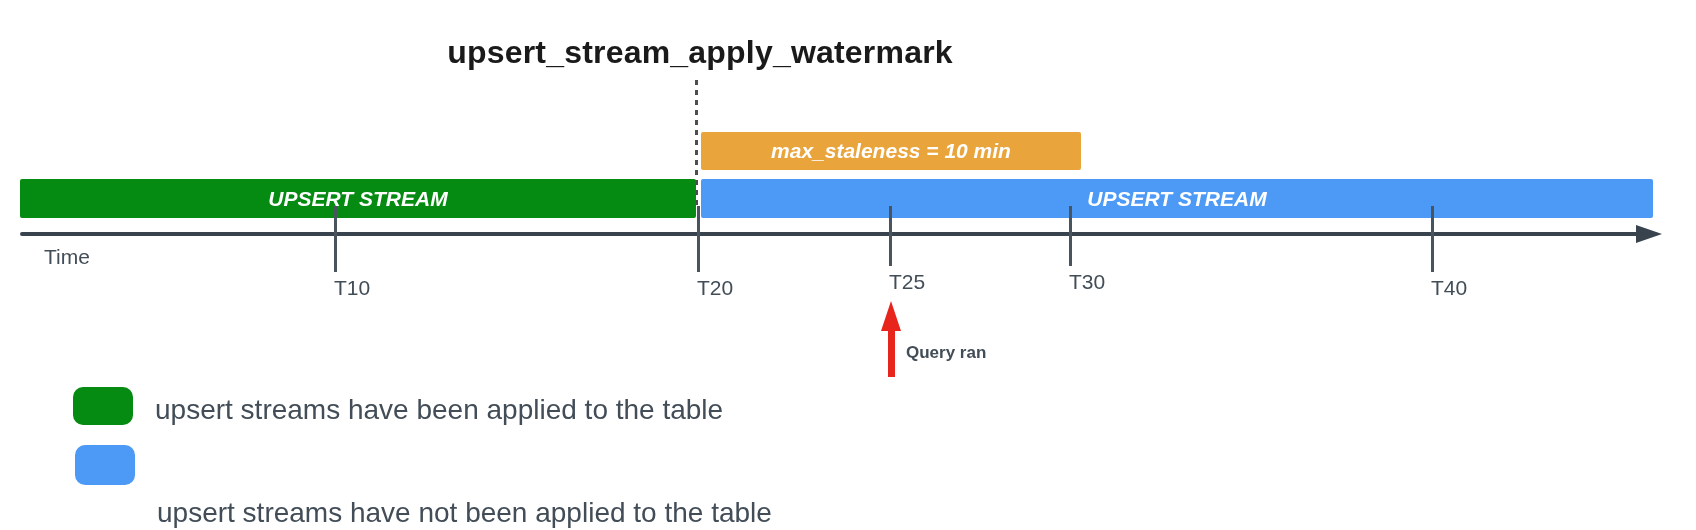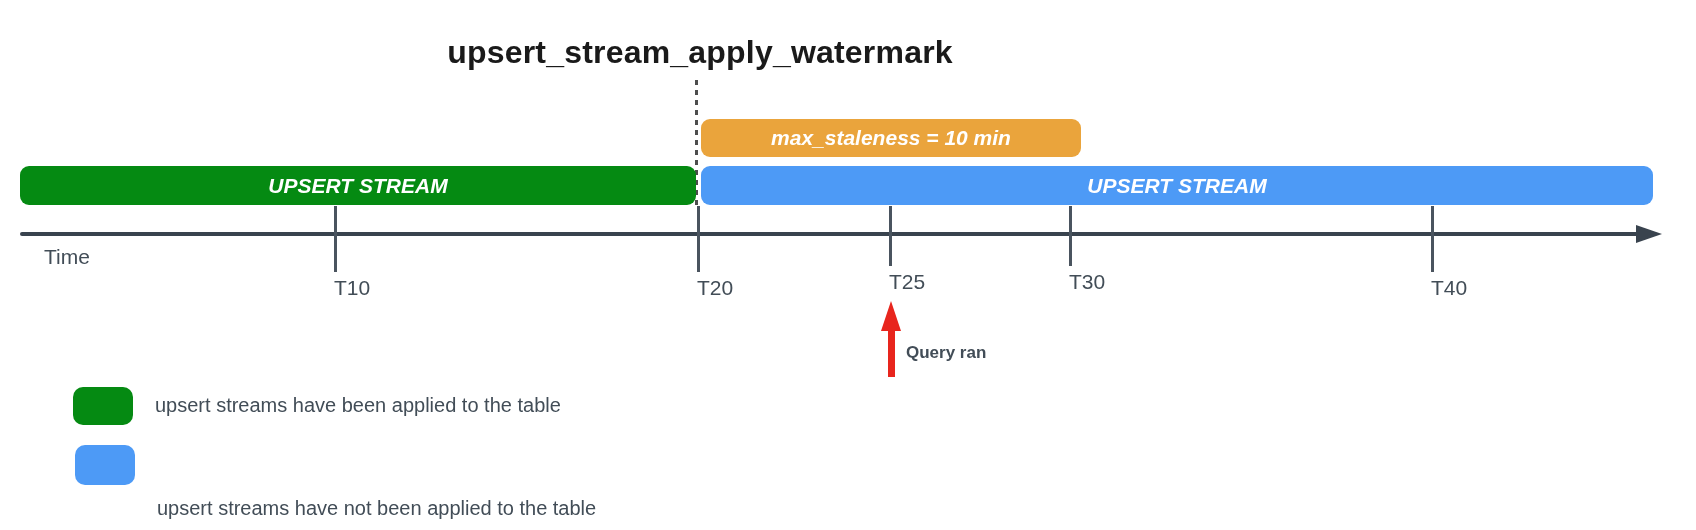--- a/index.html
+++ b/index.html
@@ -17,24 +17,25 @@
     font-size:32px;font-weight:bold;color:#1a1a1a;white-space:nowrap;
     letter-spacing:0.2px;
   }
 
   .dotted-line{
     left:695px;top:80px;width:3px;height:126px;
     background:repeating-linear-gradient(to bottom,#4d4d4d 0 5px,transparent 5px 10px);
   }
 
   .bar{
-    height:39px;border-radius:9px;
+    height:39px;border-radius:2px;
     display:flex;align-items:center;justify-content:center;
     color:#ffffff;font-weight:bold;font-style:italic;font-size:21px;
     white-space:nowrap;
+    margin-top:13px;
   }
   .bar-green{left:20px;top:166px;width:676px;background:var(--green);}
   .bar-blue{left:701px;top:166px;width:952px;background:var(--blue);}
   .bar-orange{left:701px;top:119px;width:380px;height:38px;background:var(--orange);}
 
   .axis-line{
     left:20px;top:232px;width:1618px;height:4px;border-radius:2px;
     background:var(--axis);
   }
   .axis-arrowhead{
@@ -72,21 +73,21 @@
   .query-ran-label{
     left:906px;top:343px;font-size:17px;color:var(--text);font-weight:bold;
   }
 
   .legend-swatch{
     width:60px;border-radius:10px;
   }
   .legend-swatch.row1{left:73px;top:387px;height:38px;background:var(--green);}
   .legend-swatch.row2{left:75px;top:445px;height:40px;background:var(--blue);}
   .legend-label{
-    font-size:20px;color:var(--text);white-space:nowrap;
+    font-size:28px;color:var(--text);white-space:nowrap;
   }
   .legend-label.row1{left:155px;top:394px;}
   .legend-label.row2{left:157px;top:453px;margin-top:44px;}
 </style>
 </head>
 <body>
 
 <div class="canvas" style="--green: #058A12; --blue: #4D9AF6; --orange: #EAA43C; --red: #E8251D; --axis: #39434E; --text: #424D57;">
 
   <div class="abs title">upsert_stream_apply_watermark</div>

